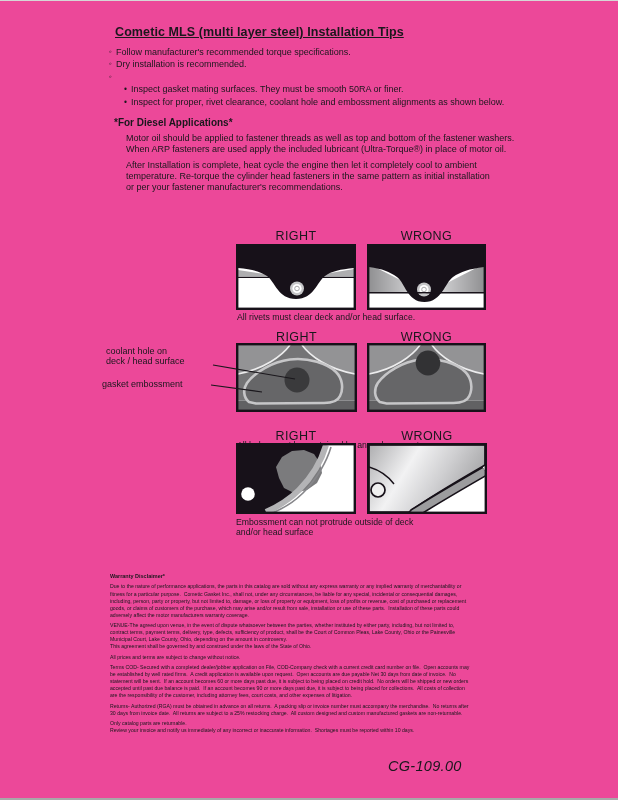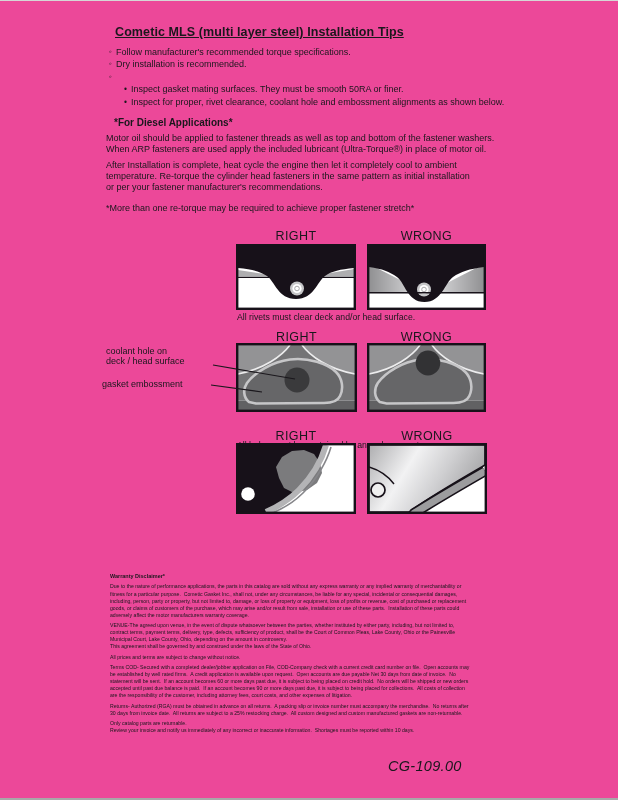--- a/index.html
+++ b/index.html
@@ -13,21 +13,21 @@
     position:absolute; left:115px; top:24px;
     font-size:12.5px; font-weight:bold; text-decoration:underline;
     letter-spacing:0.1px; white-space:nowrap;
   }
   .bullets { position:absolute; left:109px; top:45px; font-size:9px; }
   .b-row { display:flex; line-height:12.4px; white-space:nowrap; }
   .b-row .mk1 { width:7px; font-size:7.5px; line-height:12.4px; }
   .b-row.sub { margin-left:15px; }
   .b-row .mk2 { width:7px; font-size:8.5px; line-height:12.4px; }
   .d-head { position:absolute; left:114px; top:116px; font-size:10px; font-weight:bold; white-space:nowrap; }
-  .para { position:absolute; left:106px; margin:0; font-size:9px; line-height:10.8px; white-space:pre; }
+  .para { position:absolute; left:126px; margin:0; font-size:9px; line-height:10.8px; white-space:pre; }
   .para.p1 { top:132px; }
   .para.p2 { top:159px; }
   .para.p3 { top:202px; }
   .dlabel { position:absolute; font-size:12.5px; font-weight:normal; text-align:center; letter-spacing:0.4px; }
   .dbox { position:absolute; }
   .dbox svg { display:block; width:100%; height:100%; }
   .caption { position:absolute; font-size:8.7px; line-height:10px; white-space:pre; }
   .side-label { position:absolute; font-size:9px; line-height:10.3px; text-align:left; white-space:pre; }
   .leader { position:absolute; left:205px; top:355px; z-index:5; pointer-events:none; }
   .warranty { position:absolute; left:110px; top:572px; width:406px; }
@@ -64,21 +64,20 @@
         <span>Inspect for proper, rivet clearance, coolant hole and embossment alignments as shown below.</span>
       </div>
   </div>
 
   <div class="d-head">*For Diesel Applications*</div>
   <p class="para p1">Motor oil should be applied to fastener threads as well as top and bottom of the fastener washers.
 When ARP fasteners are used apply the included lubricant (Ultra-Torque®) in place of motor oil.</p>
   <p class="para p2">After Installation is complete, heat cycle the engine then let it completely cool to ambient
 temperature. Re-torque the cylinder head fasteners in the same pattern as initial installation
 or per your fastener manufacturer's recommendations.</p>
-  <p class="para p3">*More than one re-torque may be required to achieve proper fastener stretch*</p>
 
   <div class="dlabel" style="left:236px;top:228px;width:120px;">RIGHT</div>
   <div class="dlabel" style="left:367px;top:228px;width:119px;">WRONG</div>
 
   <div class="dbox" style="left:236px;top:243px;width:120px;height:66px;">
     <svg viewBox="0 0 120 66" preserveAspectRatio="none">
       <rect x="1.2" y="1.2" width="117.6" height="63.6" fill="#ffffff"></rect>
       <polygon points="2,26 2,32.6 46,32.6" fill="#aeaeb0"></polygon>
       <polygon points="118,25 118,32.6 74,32.6" fill="#aeaeb0"></polygon>
       <line x1="2" y1="33.3" x2="118" y2="33.3" stroke="#171119" stroke-width="1.3"></line>
@@ -198,20 +197,22 @@
         <path d="M2,2 H118 V22 C92,37 64,53 42,69 L2,69 Z" fill="url(#g3w)" stroke="#171119" stroke-width="1.6"></path>
         <path d="M118,28 C92,43 66,58 46,71" stroke="#171119" stroke-width="10.5" fill="none"></path>
         <path d="M118,28 C92,43 66,58 46,71" stroke="#9c9c9e" stroke-width="7.2" fill="none"></path>
         <path d="M2,24 C12,27 21,33 27,41" stroke="#171119" stroke-width="1.4" fill="none"></path>
         <circle cx="11" cy="47" r="7" fill="#efefef" stroke="#171119" stroke-width="1.7"></circle>
       </g>
       <rect x="1.2" y="1.2" width="117.6" height="68.6" fill="none" stroke="#171119" stroke-width="2.4"></rect>
     </svg>
   </div>
 
+  <div class="caption" style="left:236px;top:516px;">Embossment can not protrude outside of deck
+and/or head surface</div>
 
   <div class="warranty">
     <div class="warranty-inner">
       <div class="w-head">Warranty Disclaimer*</div>
       <p>Due to the nature of performance applications, the parts in this catalog are sold without any express warranty or any implied warranty of merchantability or
 fitness for a particular purpose.  Cometic Gasket Inc., shall not, under any circumstances, be liable for any special, incidental or consequential damages,
 including, person, party or property, but not limited to, damage, or loss of property or equipment, loss of profits or revenue, cost of purchased or replacement
 goods, or claims of customers of the purchase, which may arise and/or result from sale, installation or use of these parts.  Installation of these parts could
 adversely affect the motor manufacturers warranty coverage.</p>
       <p>VENUE-The agreed upon venue, in the event of dispute whatsoever between the parties, whether instituted by either party, including, but not limited to,

